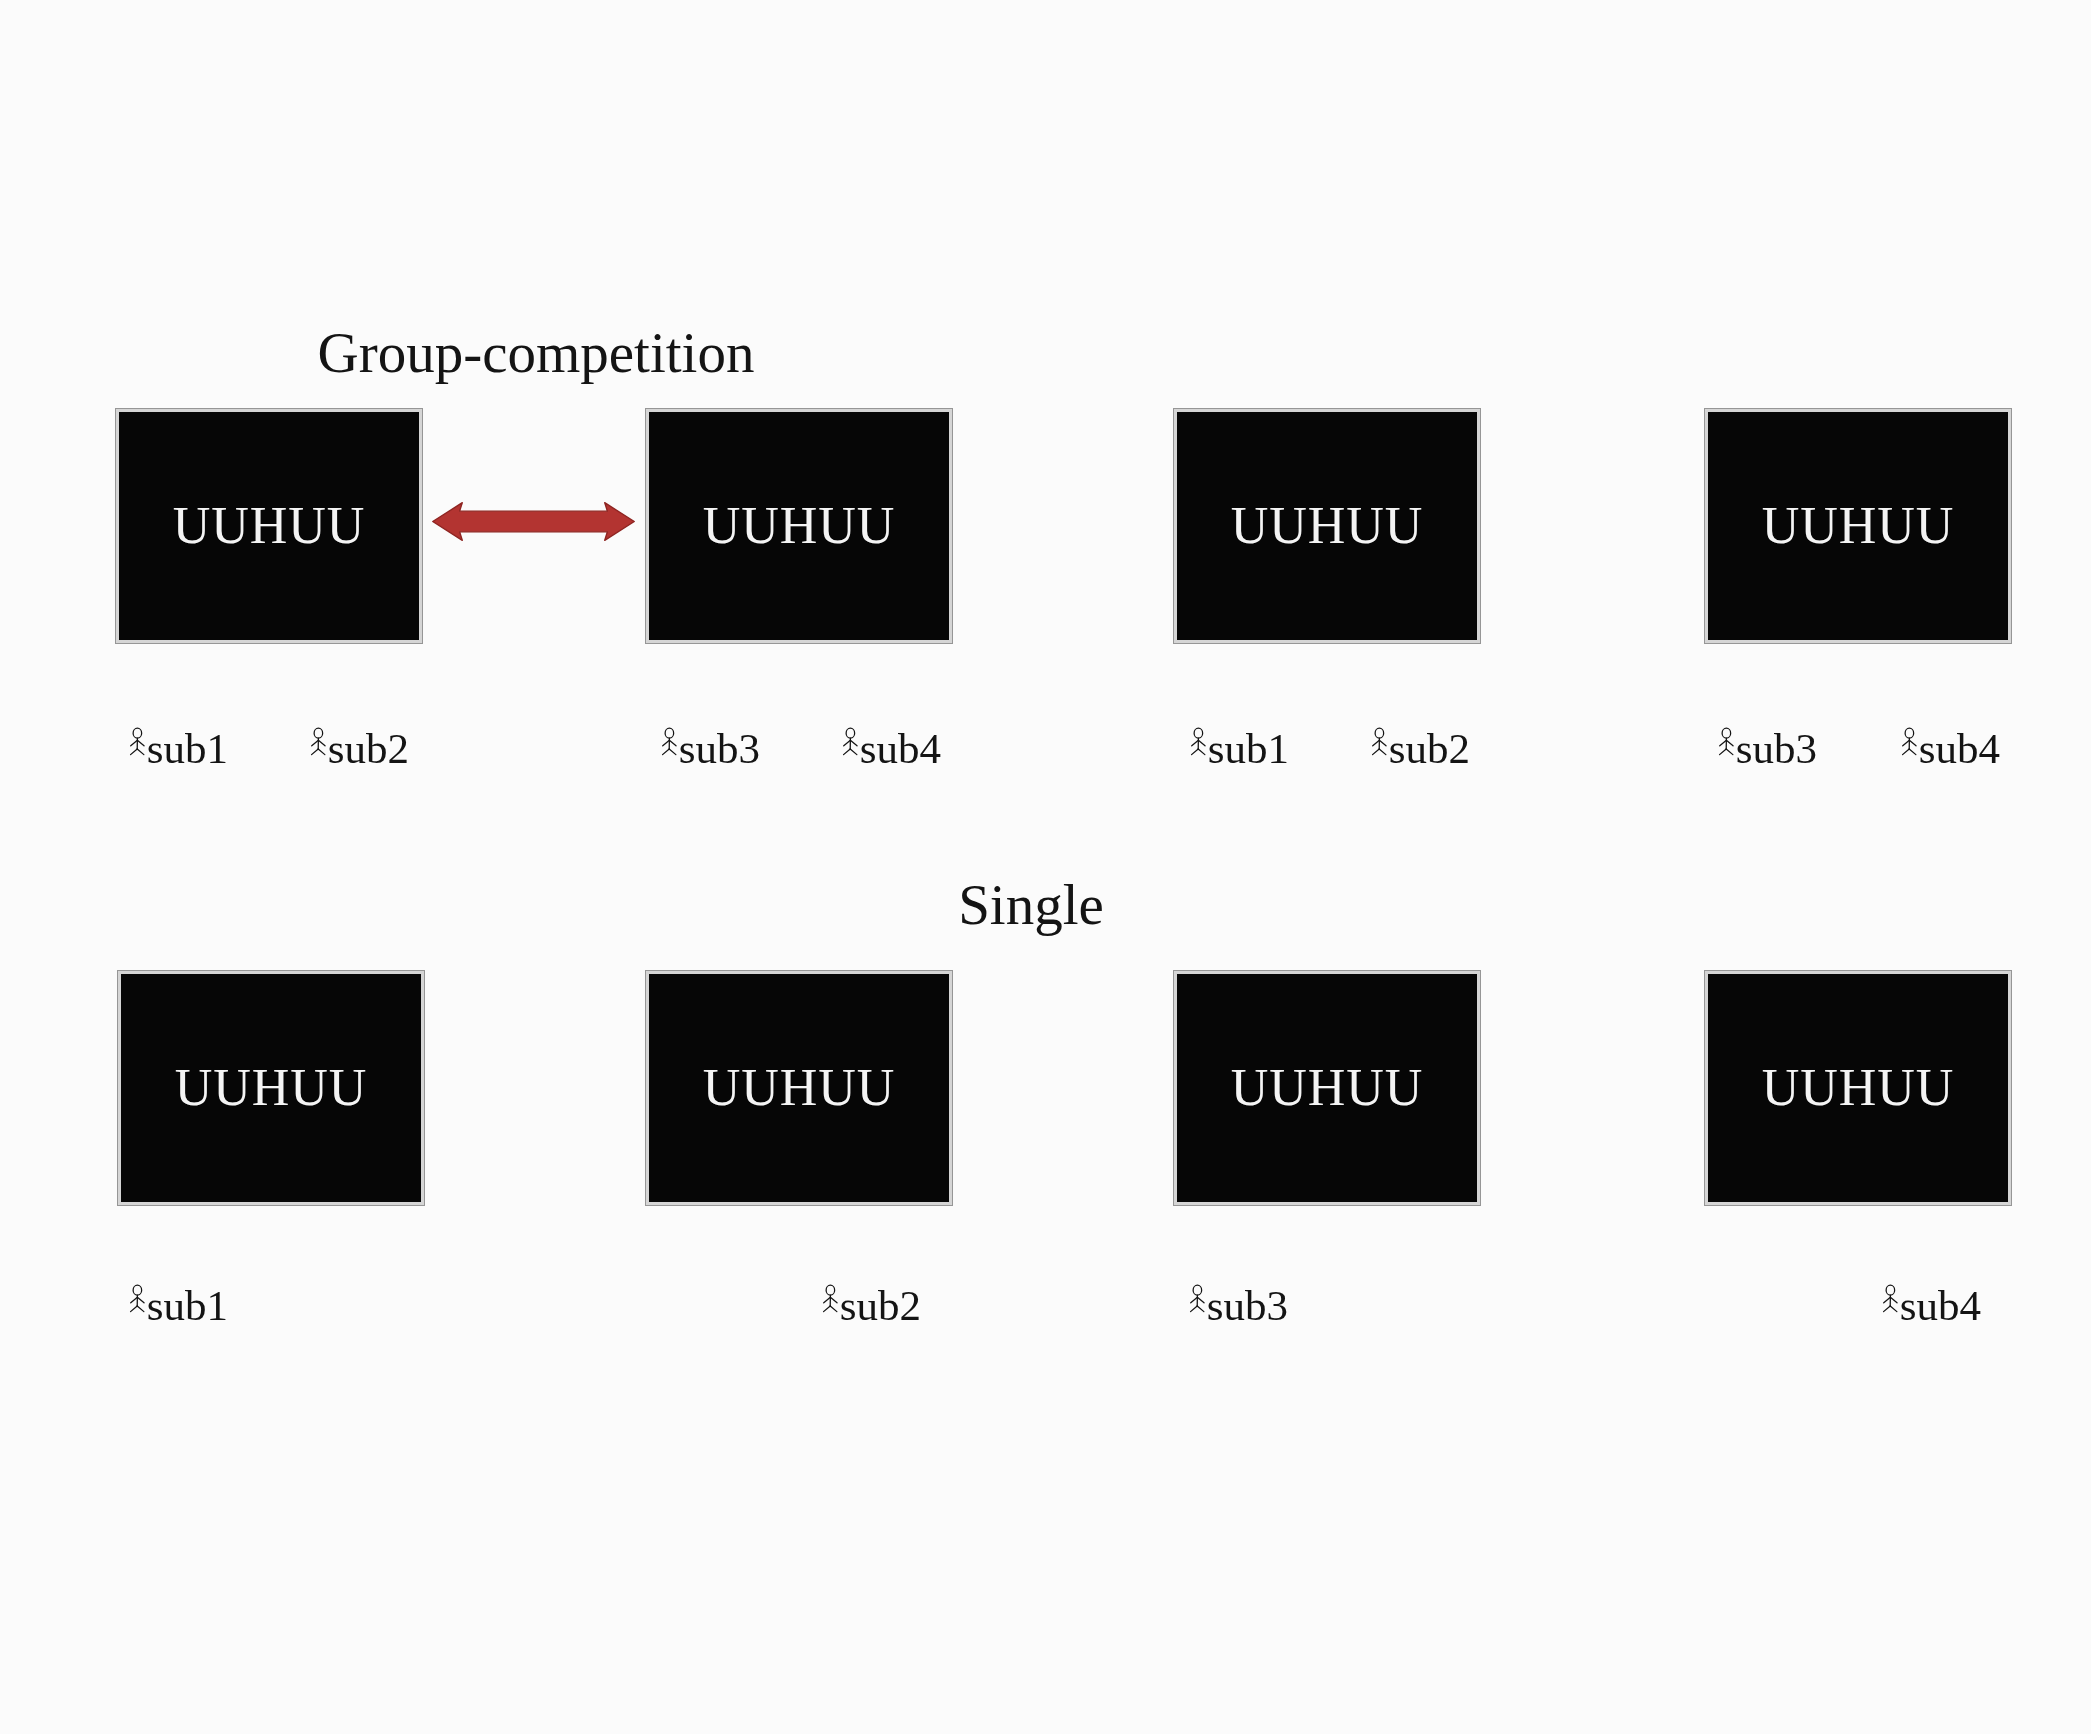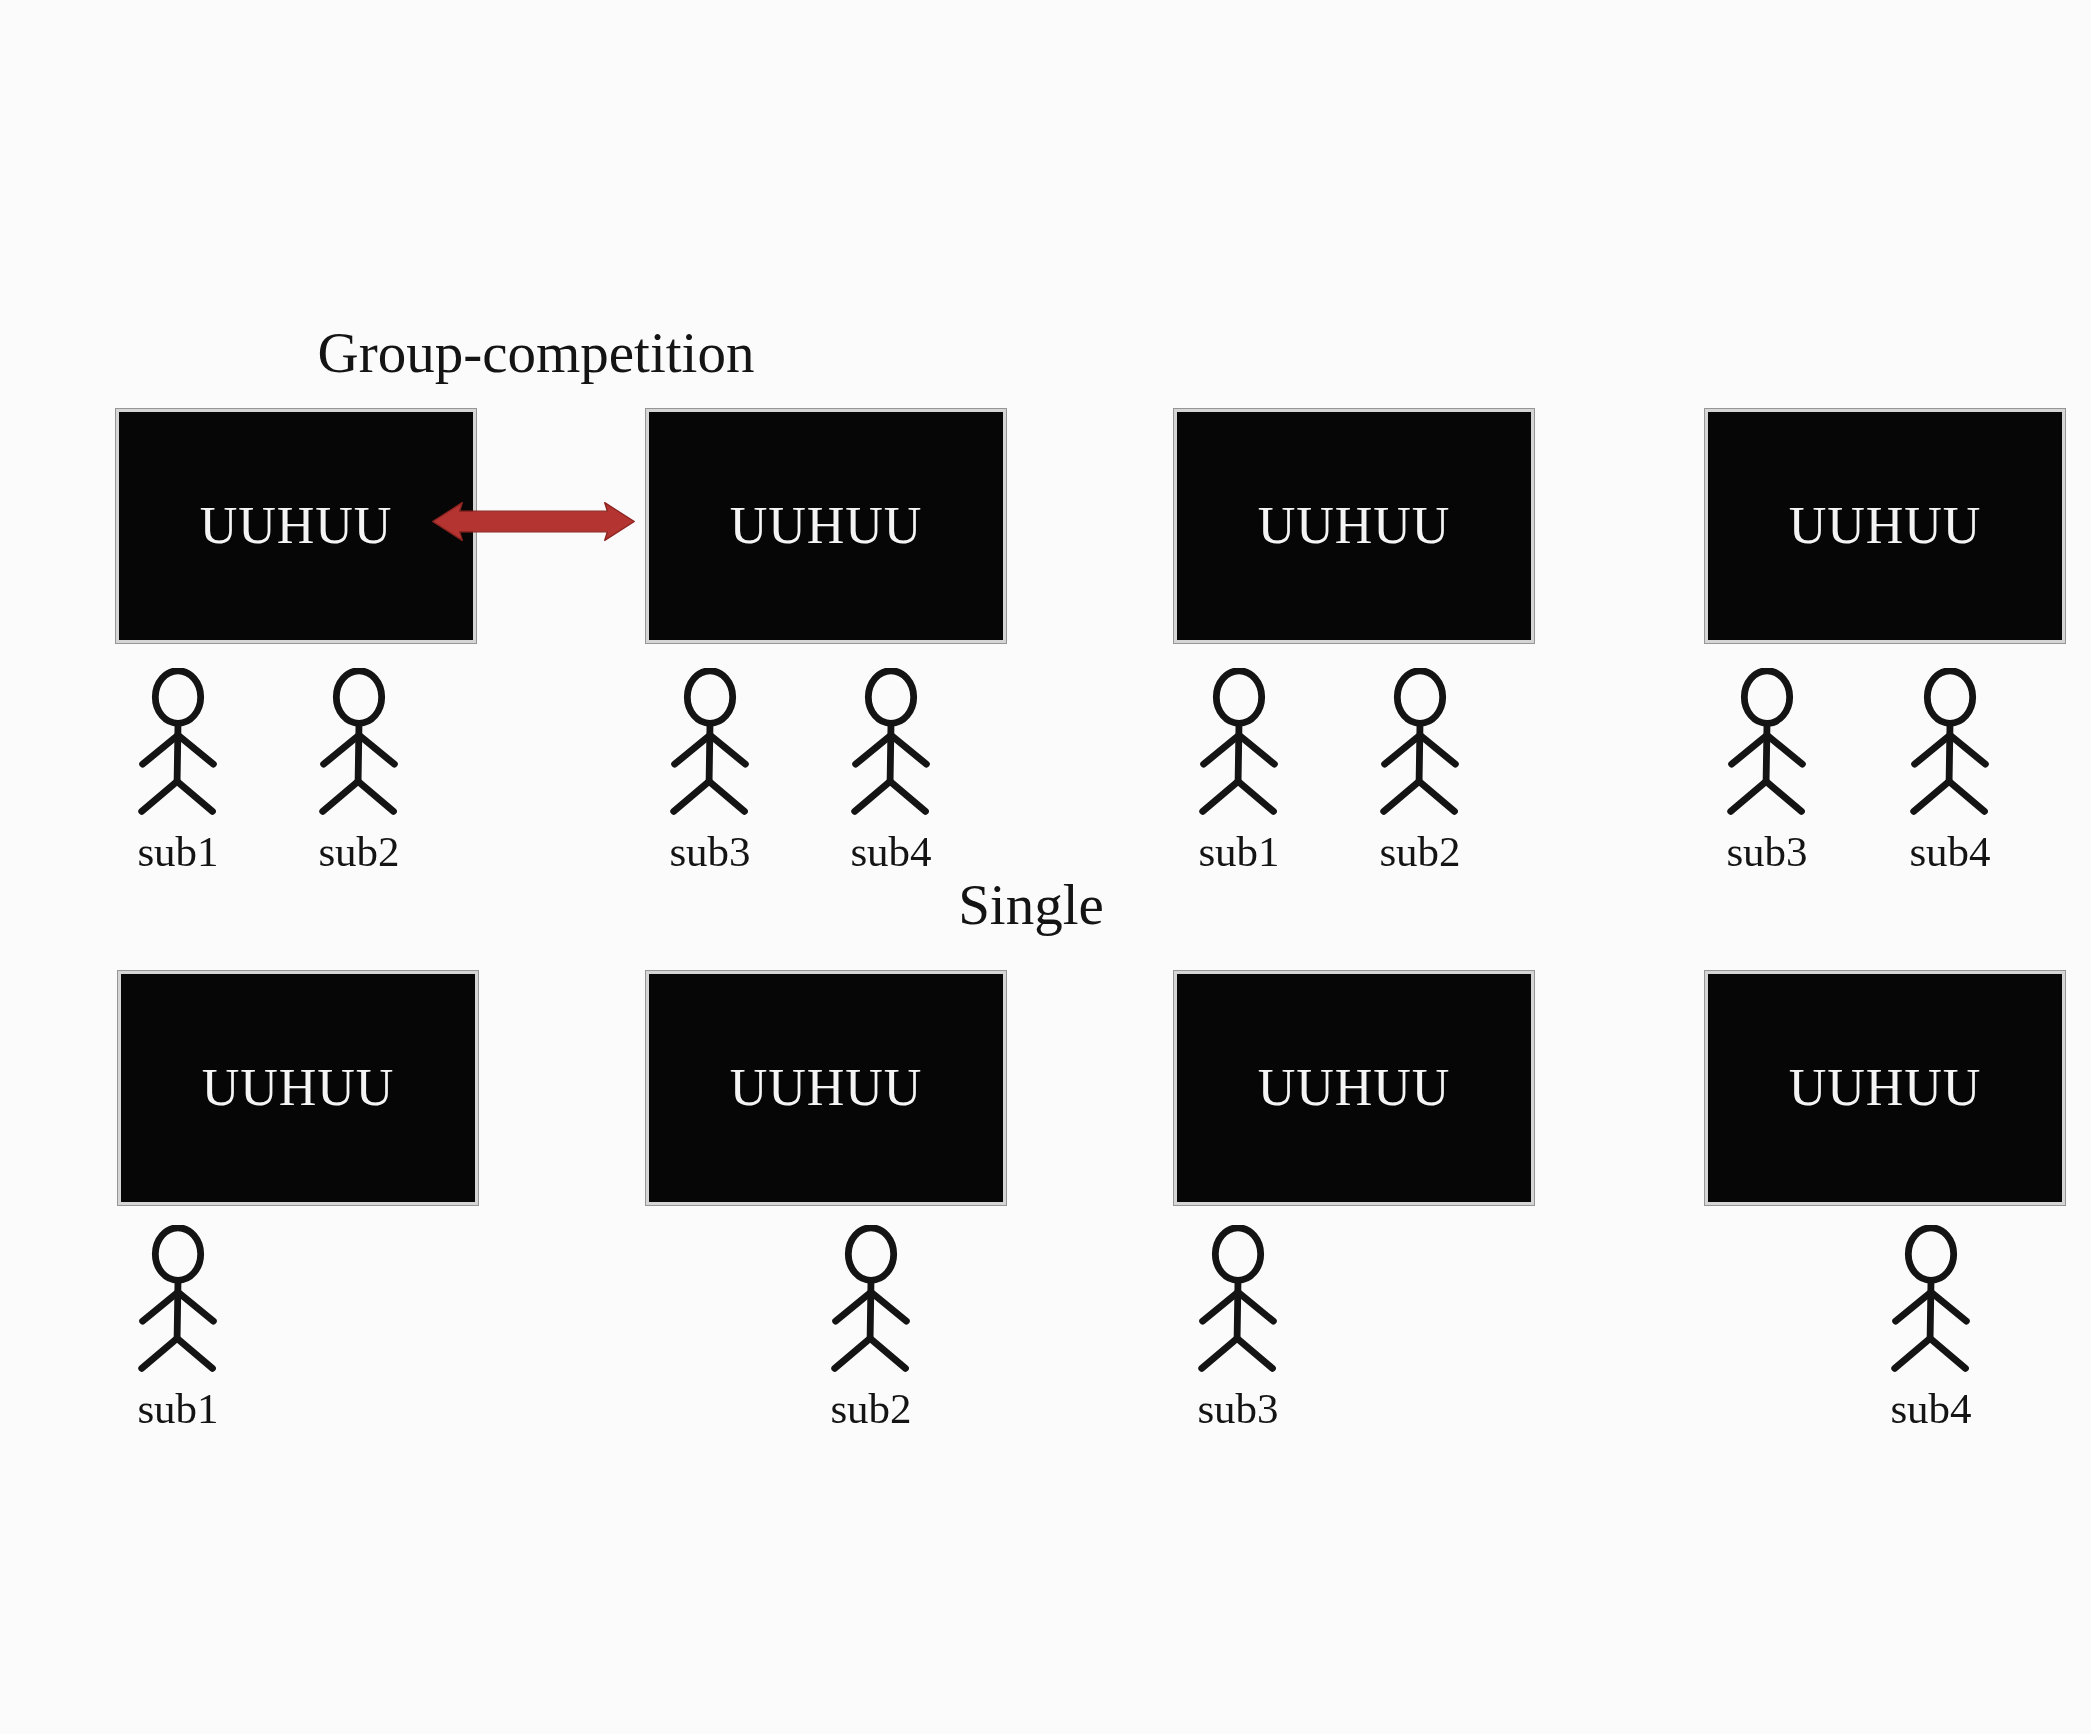--- a/index.html
+++ b/index.html
@@ -5,25 +5,25 @@
   :root{
     --background:#fbfbfb; --screen-fill:#060606; --screen-bezel:#d5d5d5;
     --screen-edge:#969696; --screen-text:#f4f4f4; --arrow-fill:#b33431;
     --arrow-stroke:#8e2421; --ink:#141414;
   }
   html,body{margin:0;padding:0;background:var(--background);}
   .canvas{position:relative;width:2091px;height:1734px;background:var(--background);
     font-family:"Liberation Serif", serif; color:var(--ink); overflow:hidden;}
   .title{position:absolute;transform:translateX(-50%);font-size:57px;line-height:1;
     white-space:nowrap;color:var(--ink);}
-  .screen{position:absolute;width:360px;height:234px;box-sizing:border-box;
+  .screen{position:absolute;width:306px;height:234px;box-sizing:border-box;
     background:var(--screen-fill);border:3.6px solid var(--screen-bezel);
     outline:0.9px solid var(--screen-edge);display:flex;align-items:center;justify-content:center;}
   .screen-text{color:var(--screen-text);font-size:52px;letter-spacing:0.9px;line-height:1;}
-  .figure{position:absolute;width:100px;display:flex;flex-direction:column;align-items:center;}
+  .figure{position:absolute;width:100px;display:flex;align-items:center;}
   .figure svg{display:block;width:100px;height:147px;}
   .figure svg .stroke{stroke:var(--ink);stroke-width:7.5;fill:none;stroke-linecap:round;}
   .sub-label{margin-top:14.5px;font-size:43px;line-height:1;white-space:nowrap;color:var(--ink);}
   .arrow-svg{position:absolute;left:431px;top:500px;width:205px;height:43px;}
   .arrow-svg polygon{fill:var(--arrow-fill);stroke:var(--arrow-stroke);stroke-width:1.5;stroke-linejoin:round;}
 </style>
 </head>
 <body>
 
 <div class="canvas">

